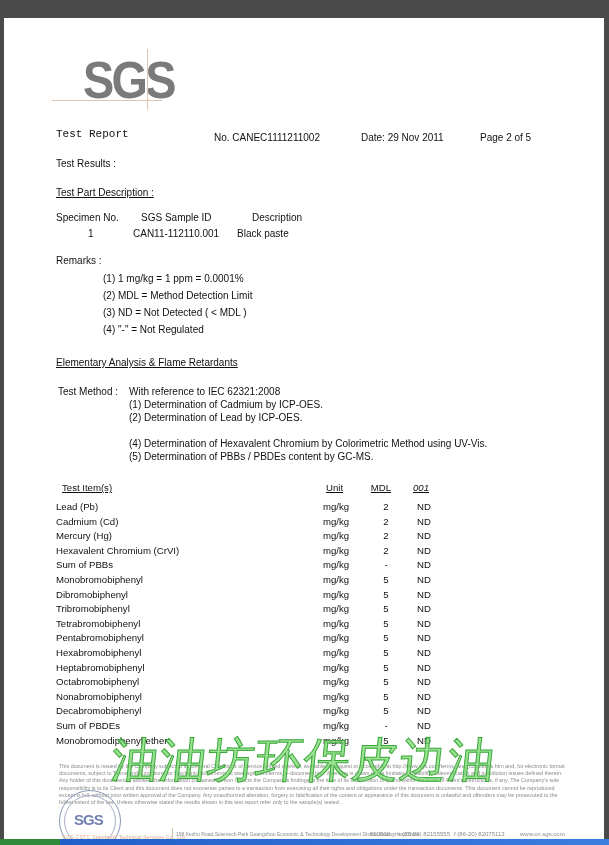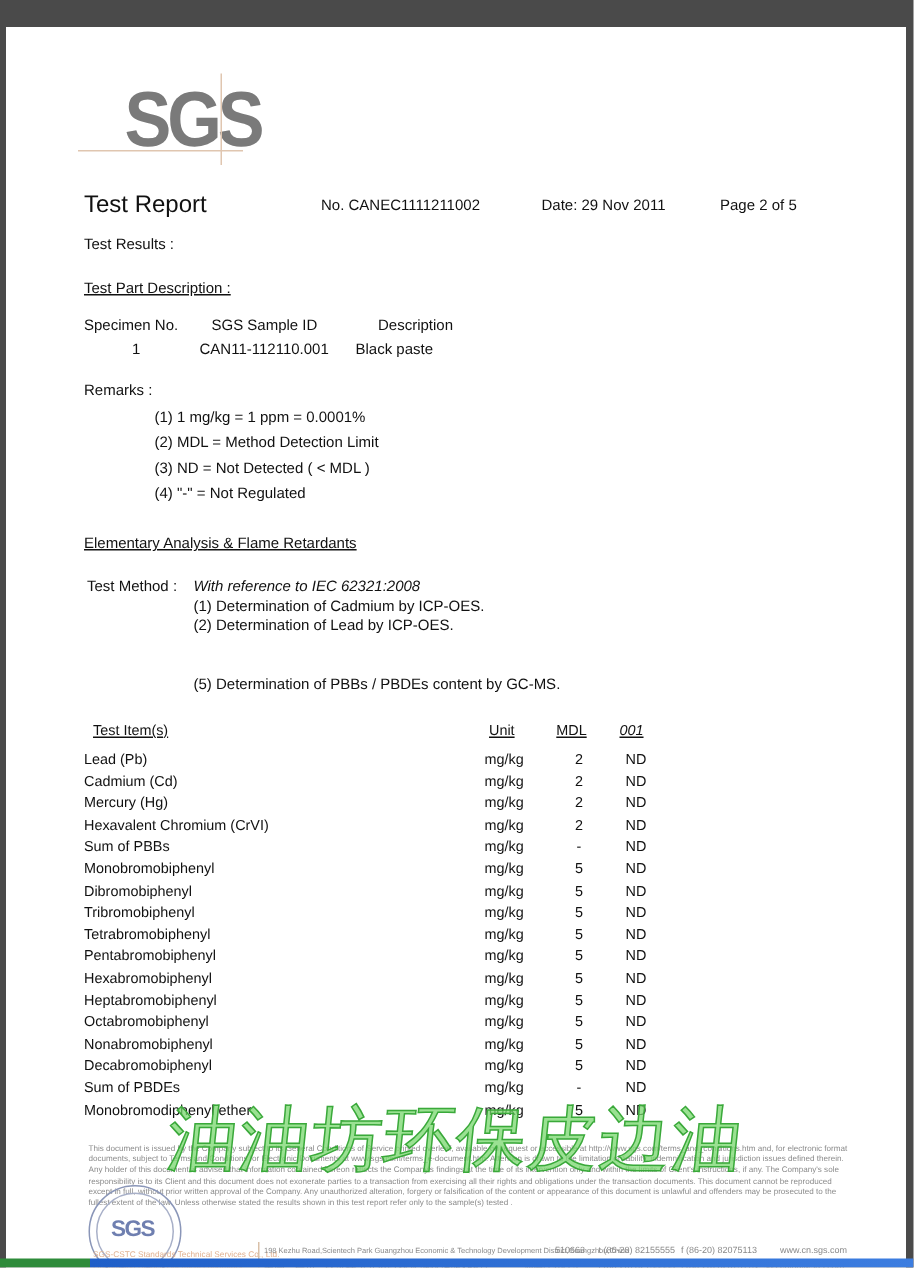--- a/index.html
+++ b/index.html
@@ -24,21 +24,21 @@
     font-weight: bold; font-size: 52px; color: #7a7a7a;
     letter-spacing: -3px; transform: scaleX(0.9); transform-origin: left;
     line-height: 1;
   }
   .logo-hline { position: absolute; left: 48px; top: 82px; width: 110px; height: 1px; background: #e0c6b0; }
   .logo-vline { position: absolute; left: 143px; top: 31px; width: 1px; height: 61px; background: #e0c6b0; }
 
   .abs { position: absolute; white-space: nowrap; }
   .t11 { font-size: 10px; }
   .u { text-decoration: underline; }
-  .title { font-size: 16px; }
+  .title { font-size: 11px; font-family: Liberation Mono, monospace; }
 
   .tbl-row { position: absolute; left: 52px; width: 390px; height: 14px; font-size: 9.6px; }
   .tbl-row span { position: absolute; top: 0; }
   .c-item { left: 0; }
   .c-unit { left: 267px; }
   .c-mdl { left: 322px; width: 16px; text-align: center; }
   .c-res { left: 361px; }
 
   .disclaimer {
     position: absolute; left: 55px; top: 745px; width: 510px;
@@ -96,23 +96,24 @@
 
   <div class="abs t11" style="left:52px; top:237px;">Remarks :</div>
   <div class="abs t11" style="left:99px; top:255px;">(1) 1 mg/kg = 1 ppm = 0.0001%</div>
   <div class="abs t11" style="left:99px; top:272px;">(2) MDL = Method Detection Limit</div>
   <div class="abs t11" style="left:99px; top:289px;">(3) ND = Not Detected ( &lt; MDL )</div>
   <div class="abs t11" style="left:99px; top:306px;">(4) "-" = Not Regulated</div>
 
   <div class="abs t11 u" style="left:52px; top:339px;">Elementary Analysis &amp; Flame Retardants</div>
 
   <div class="abs t11" style="left:54px; top:368px;">Test Method :</div>
-  <div class="abs t11" style="left:125px; top:368px;font-style:italic;">With reference to IEC 62321:2008</div>
+  <div class="abs t11" style="left:125px; top:368px;">With reference to IEC 62321:2008</div>
   <div class="abs t11" style="left:125px; top:381px;">(1) Determination of Cadmium by ICP-OES.</div>
   <div class="abs t11" style="left:125px; top:394px;">(2) Determination of Lead by ICP-OES.</div>
+  <div class="abs t11" style="left:125px; top:420px;">(4) Determination of Hexavalent Chromium by Colorimetric Method using UV-Vis.</div>
   <div class="abs t11" style="left:125px; top:433px;">(5) Determination of PBBs / PBDEs content by GC-MS.</div>
 
   <div class="tbl-row" style="top:464px;">
     <span class="c-item u" style="left:6px;">Test Item(s)</span>
     <span class="c-unit u" style="left:270px;">Unit</span>
     <span class="c-mdl u" style="left:310px; width:30px;">MDL</span>
     <span class="c-res u" style="left:357px; font-style:italic;">001</span>
   </div>
 
   <div id="results-body">

